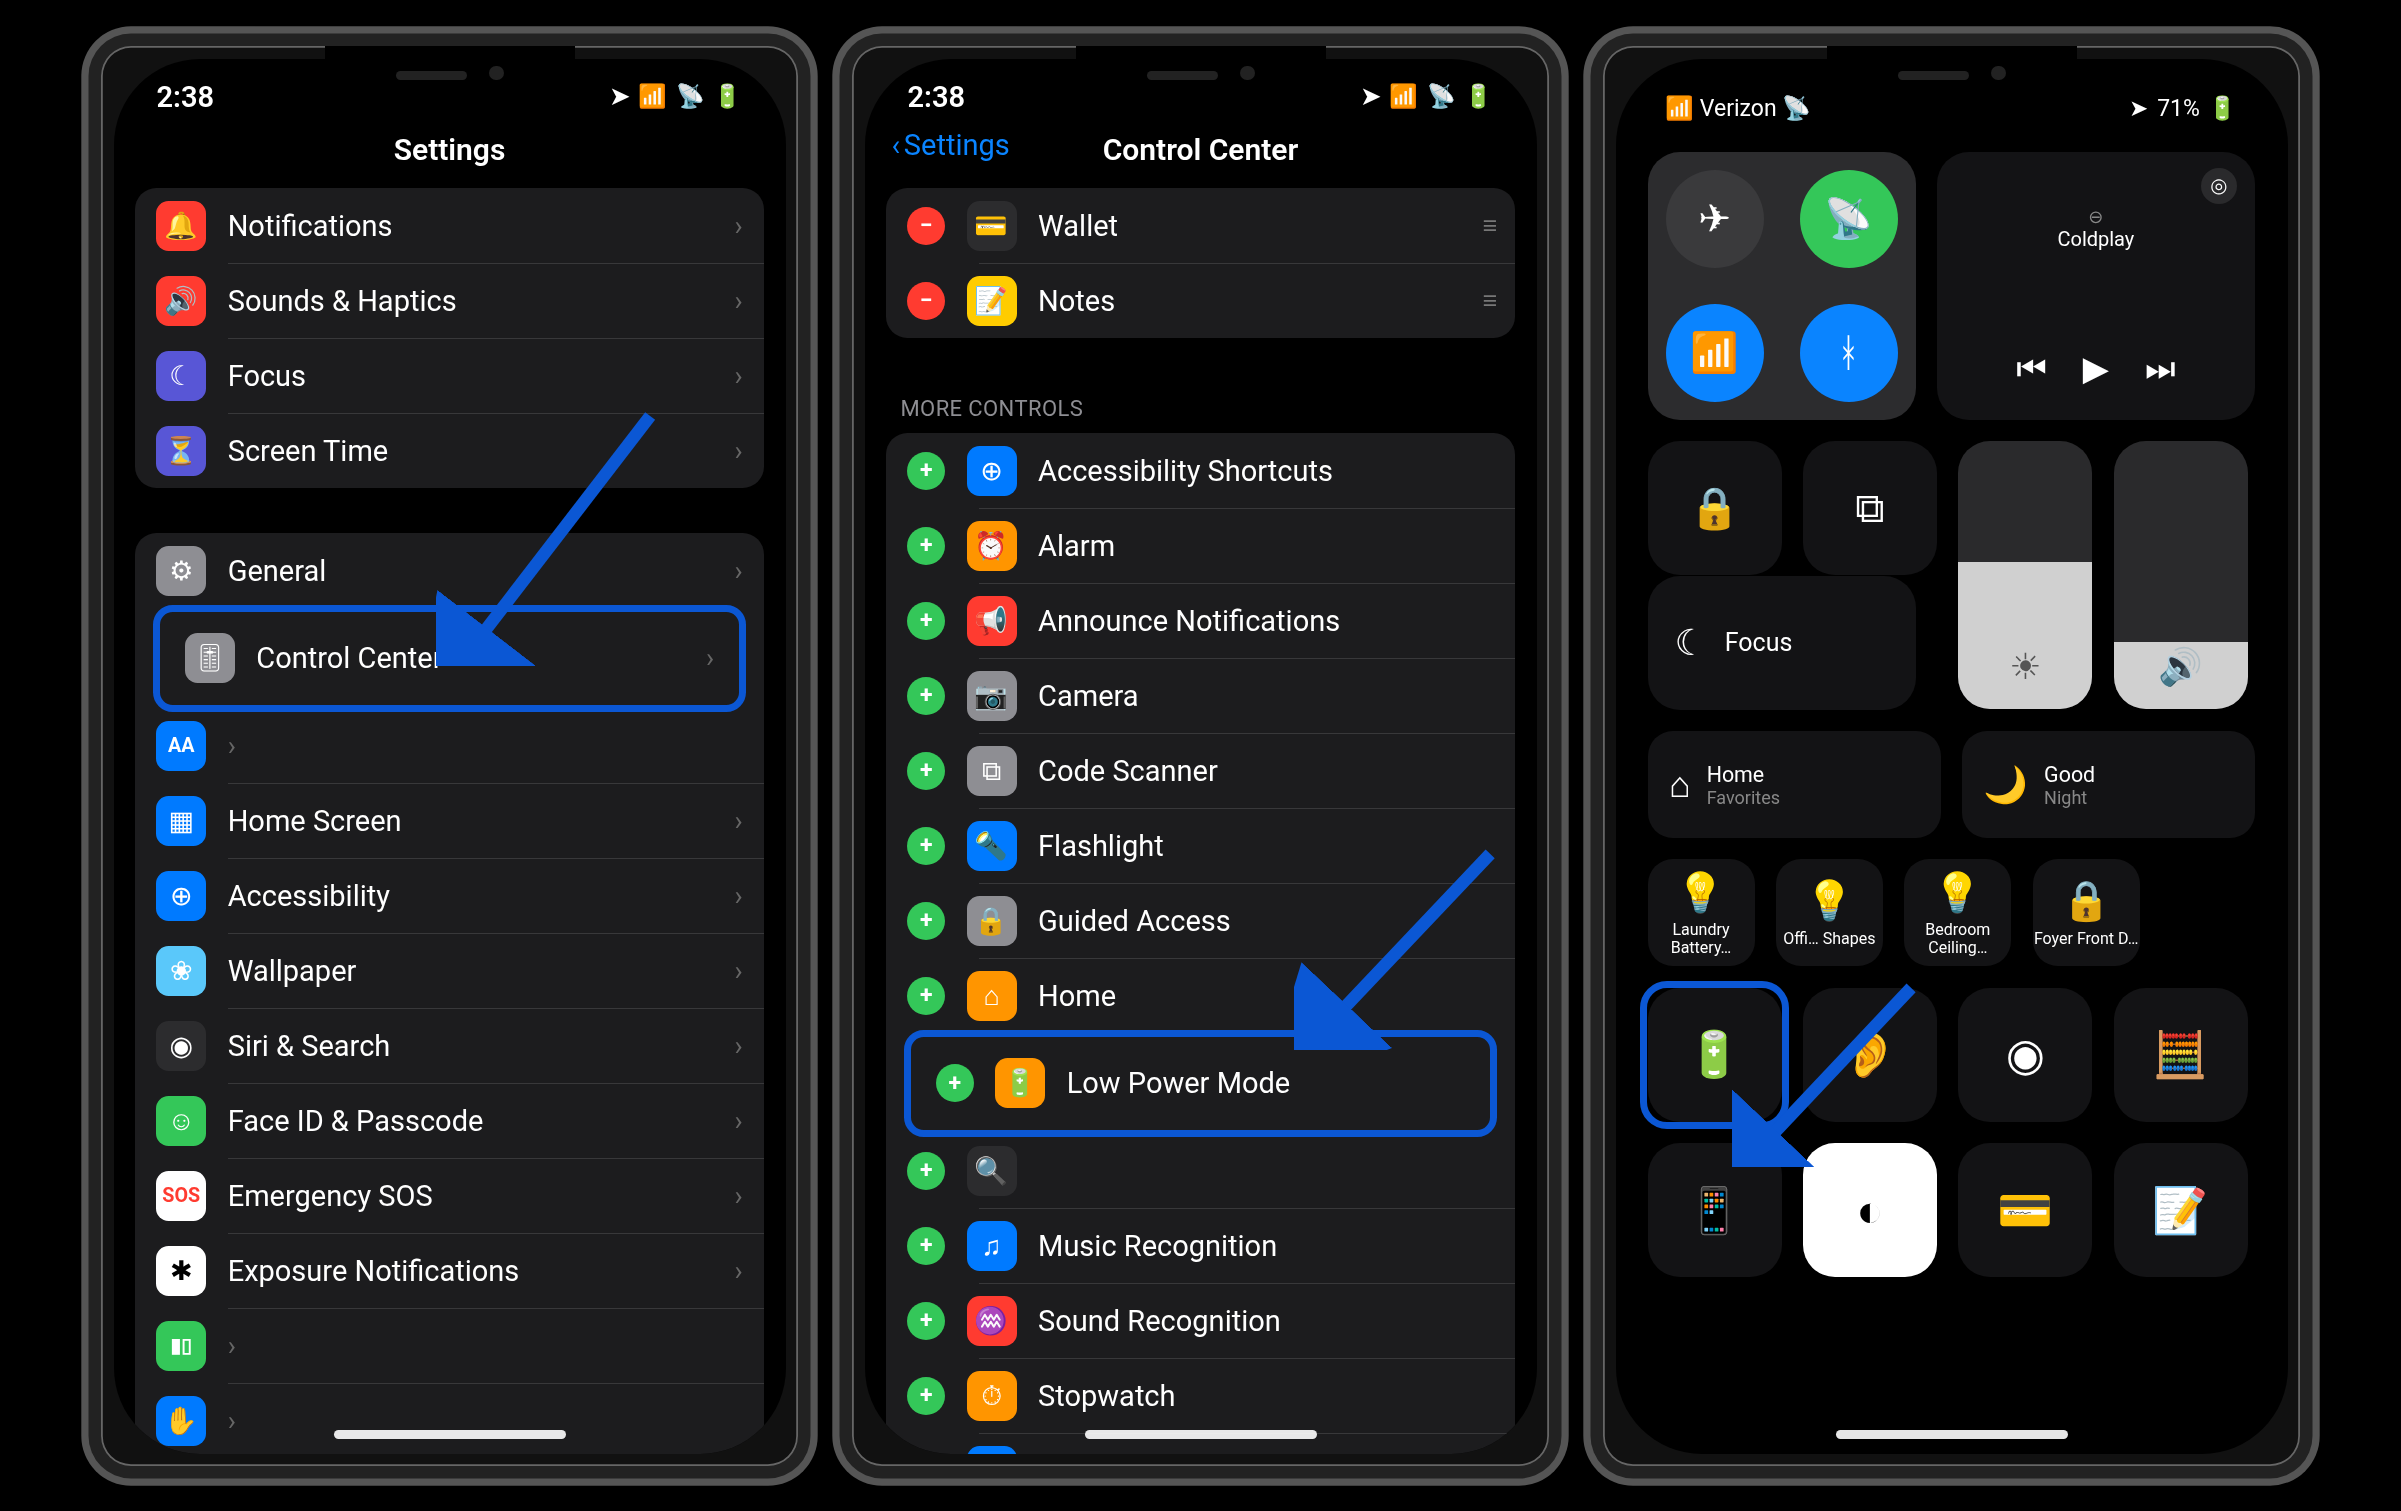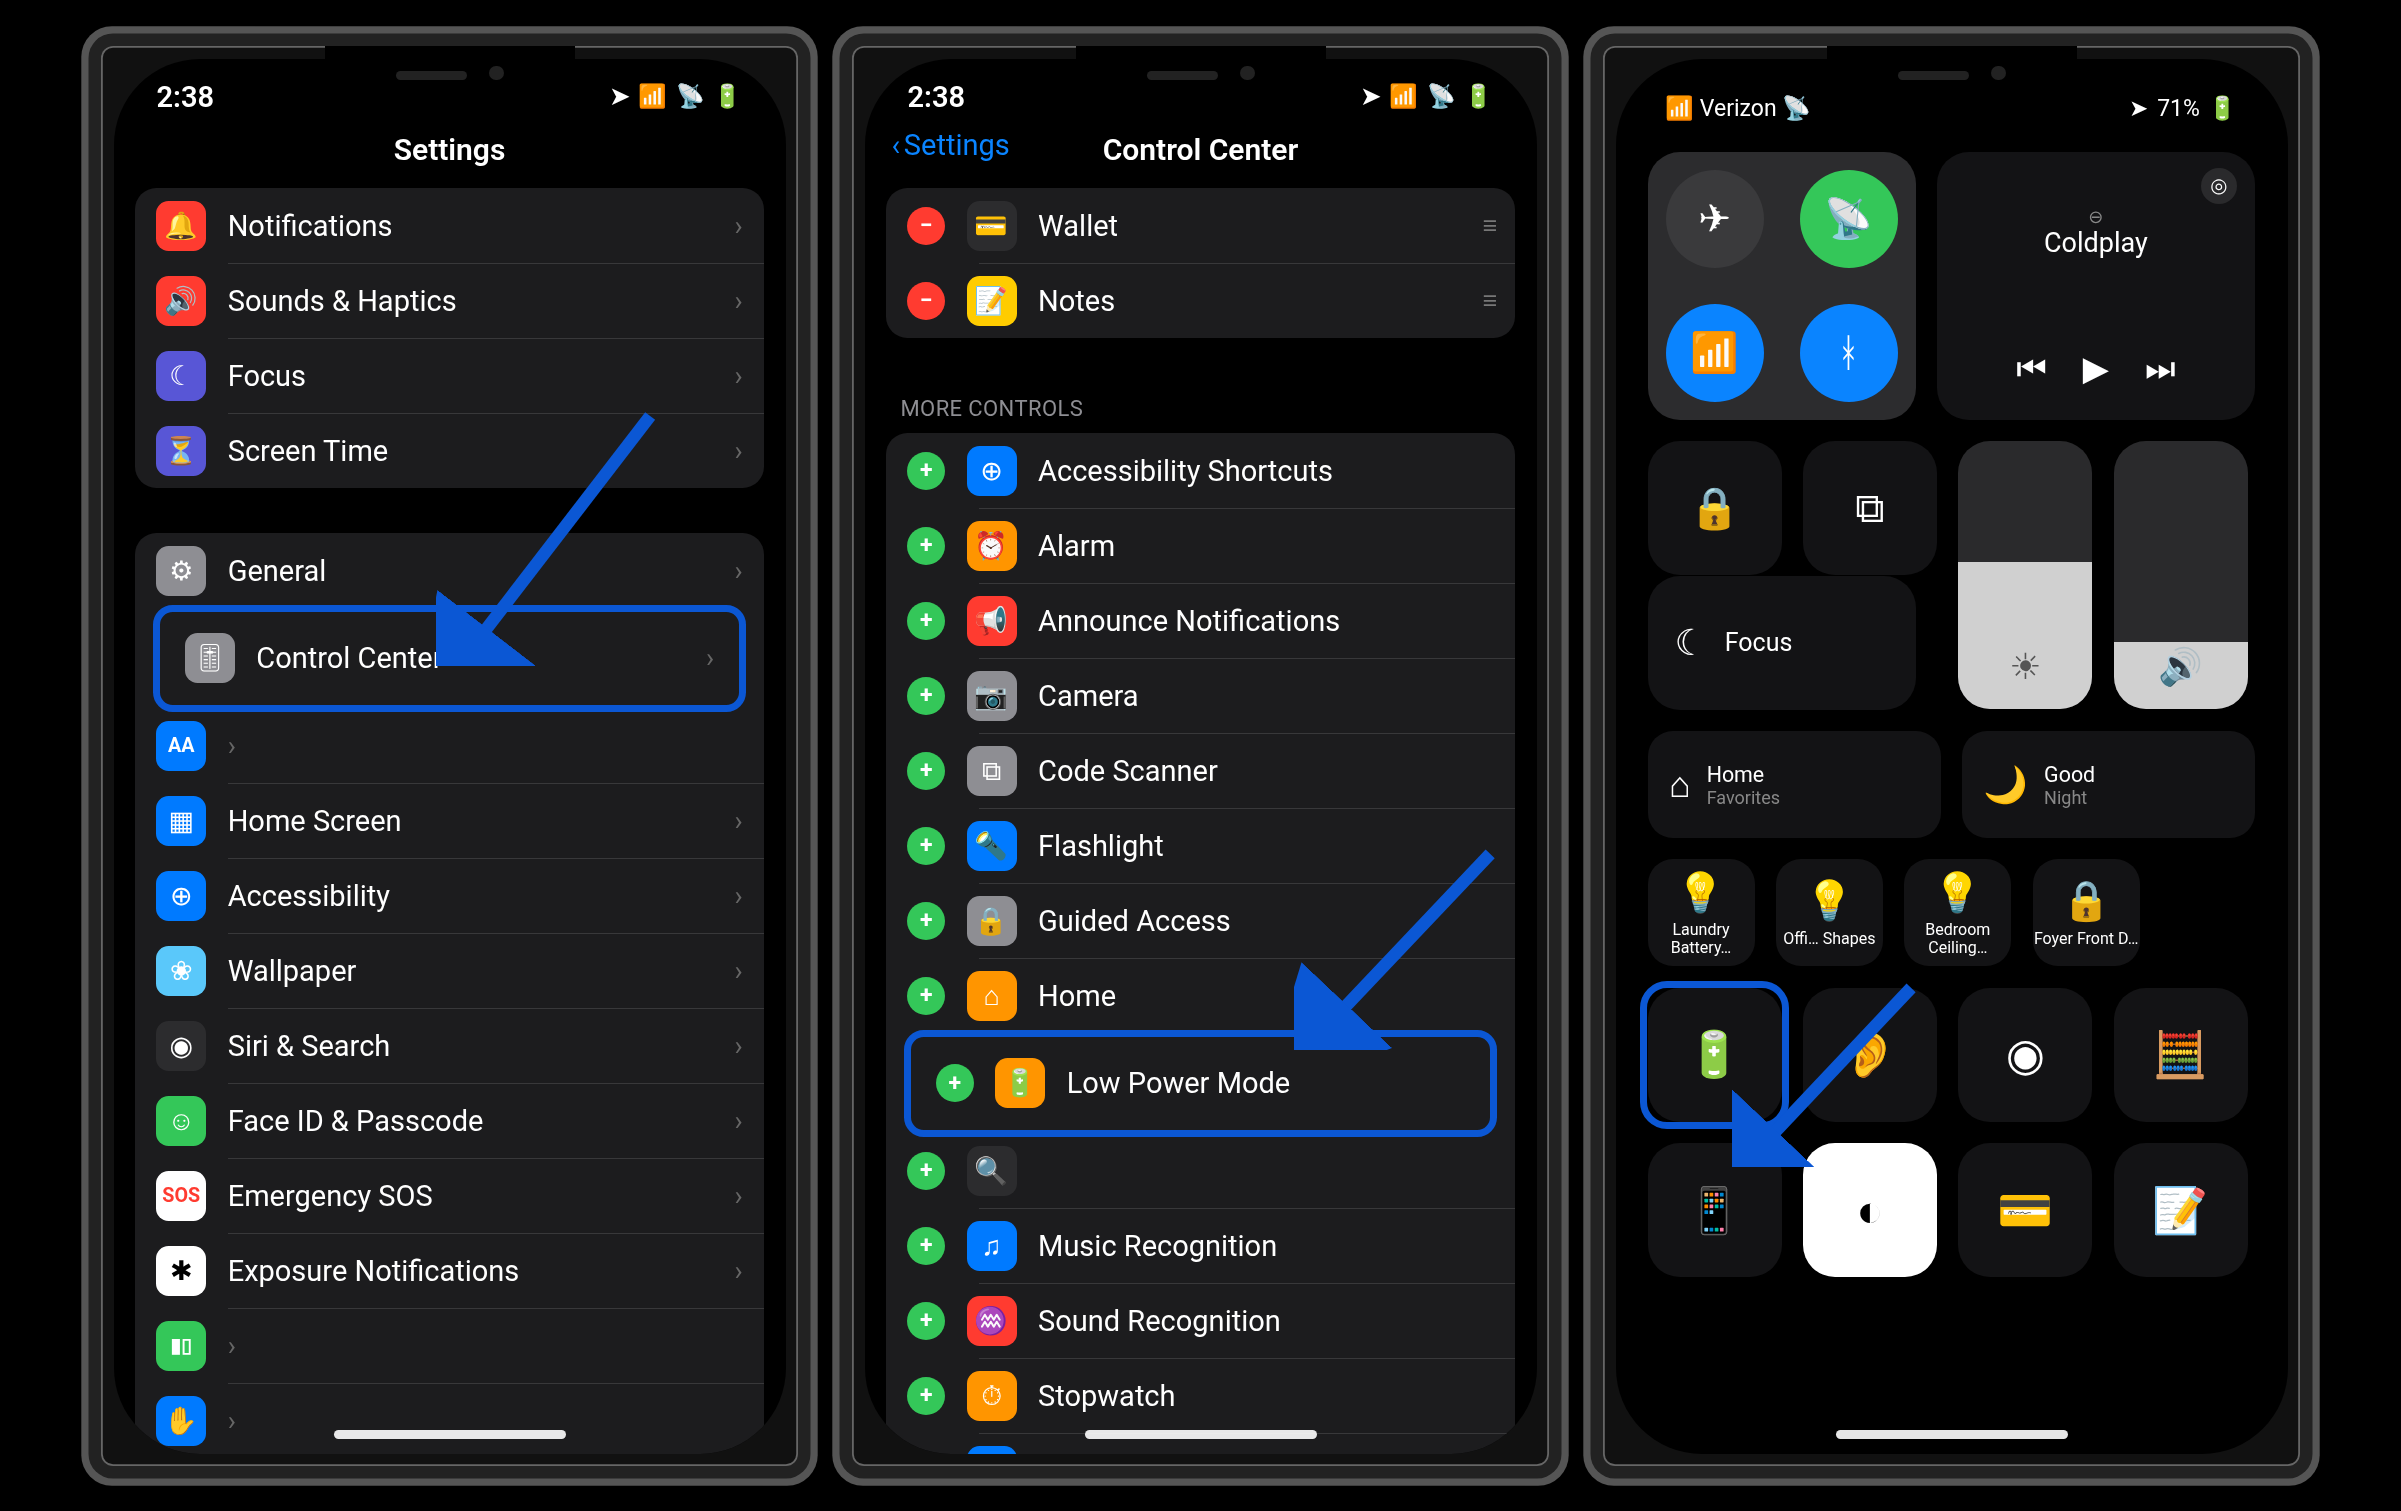--- a/index.html
+++ b/index.html
@@ -15,21 +15,21 @@
     --red:#ff3b30;
   }
   *{box-sizing:border-box;}
   body{
     margin:0;background:var(--bg);color:var(--text);
     font-family:-apple-system,BlinkMacSystemFont,"Segoe UI",Roboto,Helvetica,Arial,sans-serif;
     width:2401px;height:1512px;
     display:flex;align-items:center;justify-content:center;gap:54px;
   }
   .phone{
-    width:697px;height:1420px;border-radius:12px;background:#111;
+    width:697px;height:1420px;border-radius:30px;background:#111;
     box-shadow:0 0 0 12.5px #222, 0 0 0 19.7px #555, inset 0 0 0 1.8px #666;
     position:relative;overflow:hidden;
   }
   .notch{
     position:absolute;top:0;left:50%;transform:translateX(-50%);
     width:250px;height:54px;background:#000;border-bottom-left-radius:36px;border-bottom-right-radius:36px;z-index:20;
   }
   .notch::before{content:"";position:absolute;left:71px;top:25px;width:71px;height:9px;background:#222;border-radius:4.5px;}
   .notch::after{content:"";position:absolute;right:71px;top:19.7px;width:14.3px;height:14.3px;background:#222;border-radius:50%;}
   .screen{position:absolute;inset:12.5px;border-radius:86px;background:#000;overflow:hidden;}
@@ -63,21 +63,21 @@
   .tile.sm{width:107px;height:107px;border-radius:25px;}
   .grid4{width:268px;height:268px;background:var(--panel2);border-radius:32px;display:grid;grid-template-columns:1fr 1fr;grid-template-rows:1fr 1fr;place-items:center;}
   .grid4 .cb{width:98px;height:98px;border-radius:49px;display:flex;align-items:center;justify-content:center;font-size:39px;}
   .cb.gray{background:#3a3a3c;}
   .cb.green{background:var(--green);}
   .cb.blue{background:var(--blue);}
   .media{width:318px;height:268px;background:#131315;border-radius:32px;padding:18px;display:flex;flex-direction:column;justify-content:space-between;position:relative;}
   .media .airplay{position:absolute;top:16px;right:18px;width:36px;height:36px;border-radius:18px;background:#2a2a2c;display:flex;align-items:center;justify-content:center;font-size:19.7px;}
   .media .track{text-align:center;margin-top:36px;}
   .media .device{font-size:18px;color:#888;}
-  .media .name{font-size:27px;}
+  .media .name{font-size:20px;}
   .media .ctrls{display:flex;justify-content:center;gap:36px;font-size:34px;margin-bottom:12.5px;}
   .slider{width:134px;height:268px;background:#2a2a2c;border-radius:32px;position:relative;overflow:hidden;}
   .slider .fill{position:absolute;left:0;right:0;bottom:0;background:#d0d0d0;}
   .slider .glyph{position:absolute;left:50%;bottom:21.4px;transform:translateX(-50%);font-size:36px;color:#555;}
   .focus-tile{width:268px;height:134px;background:#131315;border-radius:32px;display:flex;align-items:center;gap:18px;padding:0 27px;font-size:25px;}
   .htile{width:293px;height:107px;background:#131315;border-radius:25px;display:flex;align-items:center;gap:16px;padding:0 21.4px;}
   .htile .lab .t1{font-size:21.4px;}
   .htile .lab .t2{font-size:18px;color:#888;}
   .sm .txt{font-size:16px;text-align:center;line-height:1.1;margin-top:5.4px;}
   .sm svg,.sm .g{font-size:39px;}

